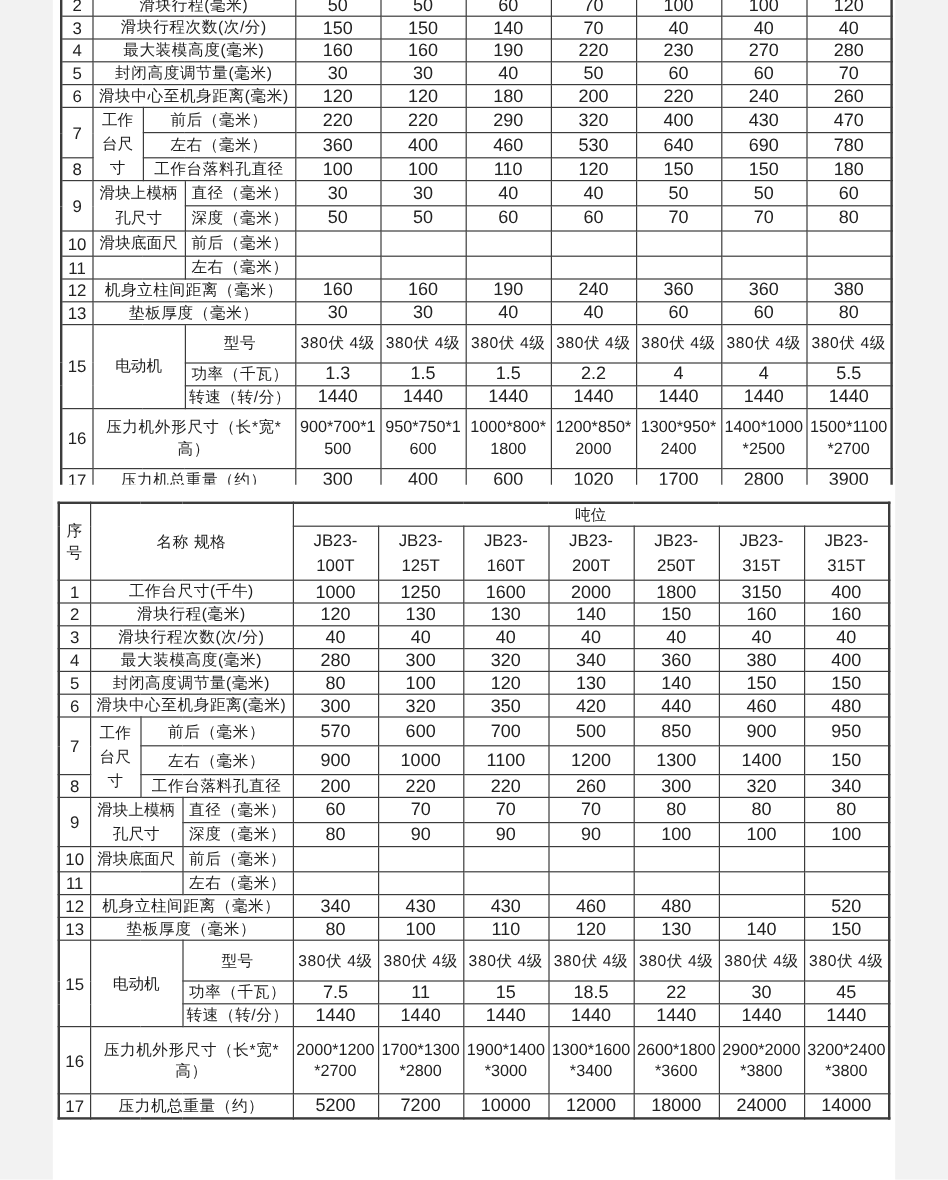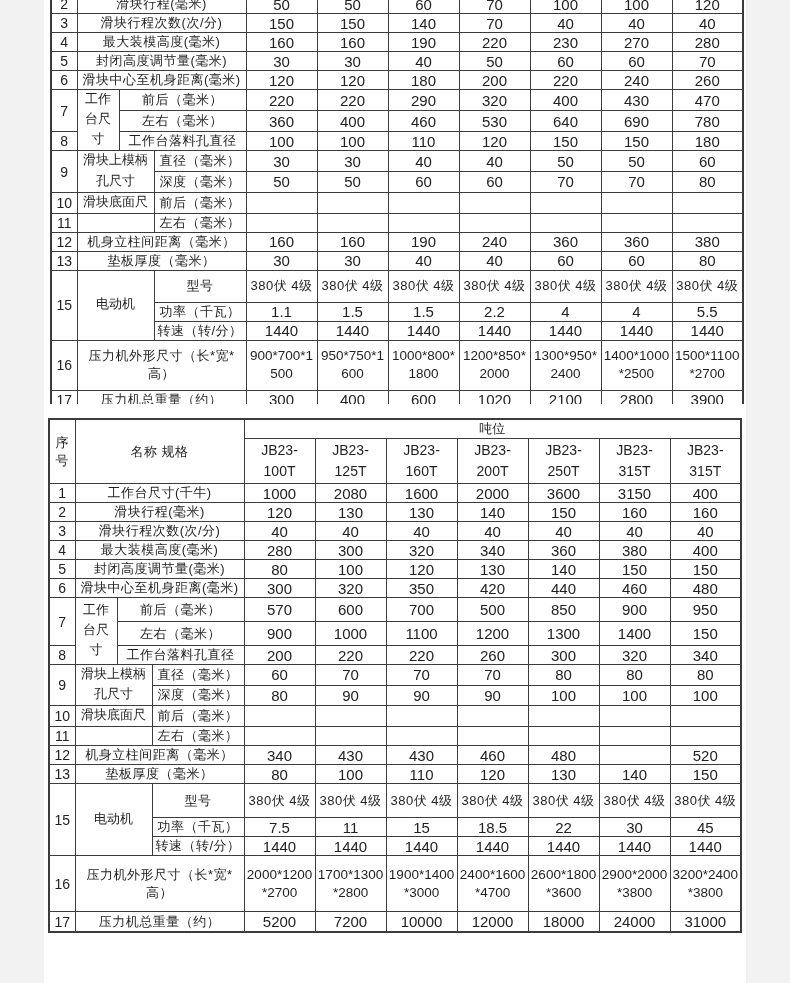--- a/index.html
+++ b/index.html
@@ -12,21 +12,21 @@
   .clip-upper{position:absolute;left:50px;top:0;width:696px;height:404px;overflow:hidden;}
   .tbl{border-collapse:collapse;table-layout:fixed;width:692px;background:#fff;
        border:2px solid #3c3c3c;}
   #t1{margin-top:-7px;}
   #t2-wrap{position:absolute;left:48px;top:418px;}
   .tbl td{border:1px solid #3c3c3c;text-align:center;vertical-align:middle;
           padding:0 2px;overflow:hidden;}
   .num{font-size:15px;color:#222;}
   .rowno{font-size:14px;}
   .lbl{font-size:13px;letter-spacing:0.5px;}
-  .grp{font-size:13px;line-height:1.55;padding:0 2px;font-family:Liberation Mono, monospace;}
+  .grp{font-size:13px;line-height:1.55;padding:0 2px;}
   .model{font-size:14px;white-space:pre-line;line-height:1.5;}
   .dim{font-size:13.5px;word-break:break-all;line-height:1.35;padding:0 3px;}
   .tonnage{font-size:13px;font-family:Liberation Mono, monospace;}
 </style>
 </head>
 <body>
 
 <div class="sheet">
   <div class="gutter left"></div>
   <div class="gutter right"></div>
@@ -210,21 +210,21 @@
             <td class="lbl">380伏 4级</td>
             <td class="lbl">380伏 4级</td>
             <td class="lbl">380伏 4级</td>
             <td class="lbl">380伏 4级</td>
             <td class="lbl">380伏 4级</td>
             <td class="lbl">380伏 4级</td>
             <td class="lbl">380伏 4级</td>
           </tr>
           <tr style="height: 16px;">
             <td class="lbl">功率（千瓦）</td>
-            <td class="num">1.1</td>
+            <td class="num">1.3</td>
             <td class="num">1.5</td>
             <td class="num">1.5</td>
             <td class="num">2.2</td>
             <td class="num">4</td>
             <td class="num">4</td>
             <td class="num">5.5</td>
           </tr>
           <tr style="height: 16px;">
             <td class="lbl">转速（转/分）</td>
             <td class="num">1440</td>
@@ -246,21 +246,21 @@
             <td class="dim">1400*1000*2500</td>
             <td class="dim">1500*1100*2700</td>
           </tr>
           <tr style="height: 18px;">
             <td class="num rowno">17</td>
             <td colspan="3" class="lbl">压力机总重量（约）</td>
             <td class="num">300</td>
             <td class="num">400</td>
             <td class="num">600</td>
             <td class="num">1020</td>
-            <td class="num">2100</td>
+            <td class="num">1700</td>
             <td class="num">2800</td>
             <td class="num">3900</td>
           </tr>
         </tbody>
     </table>
   </div>
 
   <div id="t2-wrap">
     <table id="t2" class="tbl">
       <colgroup>
@@ -295,24 +295,24 @@
 250T</td>
             <td class="model">JB23-
 315T</td>
             <td class="model">JB23-
 315T</td>
           </tr>
           <tr style="height: 17px;">
             <td class="num rowno">1</td>
             <td colspan="3" class="lbl">工作台尺寸(千牛)</td>
             <td class="num">1000</td>
-            <td class="num">2080</td>
+            <td class="num">1250</td>
             <td class="num">1600</td>
             <td class="num">2000</td>
-            <td class="num">3600</td>
+            <td class="num">1800</td>
             <td class="num">3150</td>
             <td class="num">400</td>
           </tr>
           <tr style="height: 17px;">
             <td class="num rowno">2</td>
             <td colspan="3" class="lbl">滑块行程(毫米)</td>
             <td class="num">120</td>
             <td class="num">130</td>
             <td class="num">130</td>
             <td class="num">140</td>
@@ -496,32 +496,32 @@
             <td class="num">1440</td>
             <td class="num">1440</td>
             <td class="num">1440</td>
           </tr>
           <tr style="height: 56px;">
             <td class="num rowno">16</td>
             <td colspan="3" class="lbl">压力机外形尺寸（长*宽*高）</td>
             <td class="dim">2000*1200*2700</td>
             <td class="dim">1700*1300*2800</td>
             <td class="dim">1900*1400*3000</td>
-            <td class="dim">2400*1600*4700</td>
+            <td class="dim">1300*1600*3400</td>
             <td class="dim">2600*1800*3600</td>
             <td class="dim">2900*2000*3800</td>
             <td class="dim">3200*2400*3800</td>
           </tr>
           <tr style="height: 20px;">
             <td class="num rowno">17</td>
             <td colspan="3" class="lbl">压力机总重量（约）</td>
             <td class="num">5200</td>
             <td class="num">7200</td>
             <td class="num">10000</td>
             <td class="num">12000</td>
             <td class="num">18000</td>
             <td class="num">24000</td>
-            <td class="num">31000</td>
+            <td class="num">14000</td>
           </tr>
         </tbody>
     </table>
   </div>
 </div>
 
 </body></html>

